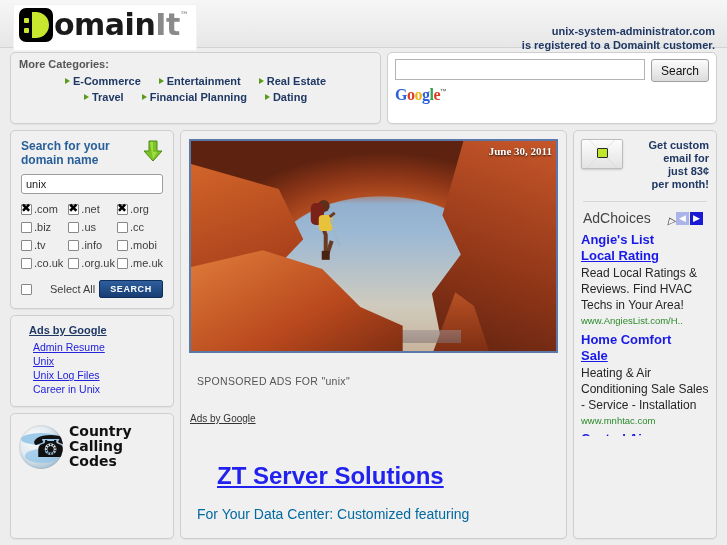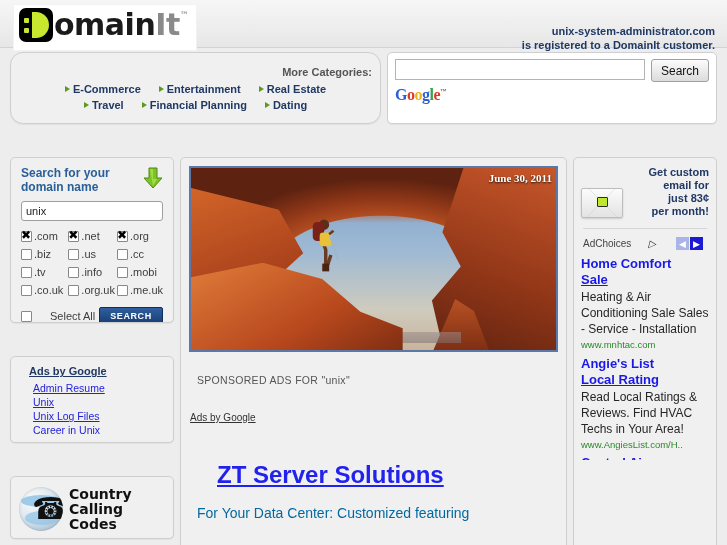--- a/index.html
+++ b/index.html
@@ -79,23 +79,22 @@
     height: 82px;
   }
   .panel {
     background: #f0f0f0;
     border: 1px solid #cfcfcf;
     border-radius: 5px;
     box-shadow: 0 1px 1px rgba(0,0,0,0.05);
   }
   #cat-panel {
     flex: 1 1 auto;
-    padding: 13px 8px;
-    text-align: right;
-    border-radius: 13px;
+    padding: 5px 8px;
+    text-align: left;
   }
   #cat-title {
     font-size: 11px; font-weight: bold; color: #555;
     margin-bottom: 5px;
   }
   .cat-row {
     display: flex; justify-content: center; gap: 18px;
     margin-bottom: 4px;
   }
   .cat-item {
@@ -153,21 +152,20 @@
   }
   #col-left   { flex: 0 0 164px; display: flex; flex-direction: column; gap: 6px; }
   #col-center { flex: 1 1 auto; }
   #col-right  { flex: 0 0 144px; }
   .col-panel {
     background: #f0f0f0;
     border: 1px solid #cfcfcf;
     border-radius: 5px;
     box-shadow: 0 1px 1px rgba(0,0,0,0.05);
     overflow: hidden;
-    margin-top: 27px;
   }
 
   
   #domain-panel { padding: 8px 10px 10px 10px; }
   #domain-head {
     display: flex; align-items: flex-start; justify-content: space-between;
   }
   #domain-title {
     font-size: 12px; font-weight: bold; color: #2a6099;
     line-height: 14px; width: 100px;
@@ -278,21 +276,21 @@
     font-size: 14px; font-weight: bold; color: #111;
     line-height: 15px;
     font-family: "DejaVu Sans", sans-serif;
   }
 
   
   #center-panel { height: 100%; padding: 8px; }
   #photo-frame {
     border: 2px solid #5a79a8;
     position: relative;
-    height: 186px;
+    height: 214px;
     overflow: hidden;
     background: #c96a33;
   }
   #photo {
     position: absolute; inset: 0;
     background:
       
       linear-gradient(#7c9dc4 0%, #9db9d4 45%, #cfcbbe 78%, #c9b49b 100%);
   }
   .rock {
@@ -364,21 +362,21 @@
     font-family: "Liberation Sans", sans-serif;
   }
   #zt-desc {
     font-size: 14px; color: #0369a1;
     margin: 14px 0 0 8px;
     line-height: 20px;
   }
 
   
   #right-panel { height: 100%; padding: 8px 7px; }
-  #email-ad { display: flex; align-items: flex-end; gap: 21px; }
+  #email-ad { display: flex; align-items: flex-start; gap: 21px; }
   .envelope {
     width: 42px; height: 30px; flex: none;
     background: linear-gradient(#fcfcfc, #e3e3e3);
     border: 1px solid #bdbdbd;
     border-radius: 2px;
     position: relative;
     box-shadow: 0 1px 2px rgba(0,0,0,0.15);
   }
   .envelope::after {
     content: "";
@@ -400,21 +398,21 @@
     line-height: 13px; text-align: right; flex: 1;
   }
   .divider {
     height: 1px; background: #d6d6d6;
     margin: 10px 2px 8px 2px;
   }
   #adchoices-row {
     display: flex; align-items: center; justify-content: space-between;
     padding: 0 6px 0 2px;
   }
-  #adchoices-label { font-size: 10px; color: #444; display: flex; align-items: flex-end; gap: 18px; }
+  #adchoices-label { font-size: 14px; color: #444; display: flex; align-items: flex-end; gap: 18px; }
   .ac-tri {
     width: 0; height: 0;
     border-left: 7px solid transparent;
     border-top: 4px solid transparent;
     border-bottom: 4px solid transparent;
     position: relative;
   }
   .ac-tri::after {
     content: "\25B7"; font-size: 10px; color: #333; position: absolute; left: -8px; top: -7px;
   }
@@ -668,34 +666,34 @@
             <i class="ac-tri"></i>
           </span>
         <span class="nav-arrows">
           <span class="nav-arrow prev">◀</span>
           <span class="nav-arrow next">▶</span>
         </span>
       </div>
 
       <div class="rad">
         <div class="rad-title">
+          <span>Angie's List</span><br>
+          <span class="u">Local Rating</span>
+        </div>
+        <div class="rad-body">Read Local Ratings &amp; Reviews. Find HVAC Techs in Your Area!</div>
+        <div class="rad-url">www.AngiesList.com/H..</div>
+      </div>
+
+      <div class="rad">
+        <div class="rad-title">
           <span>Home Comfort</span><br>
           <span class="u">Sale</span>
         </div>
         <div class="rad-body">Heating &amp; Air Conditioning Sale Sales - Service - Installation</div>
         <div class="rad-url">www.mnhtac.com</div>
       </div>
 
-      <div class="rad">
-        <div class="rad-title">
-          <span>Angie's List</span><br>
-          <span class="u">Local Rating</span>
-        </div>
-        <div class="rad-body">Read Local Ratings &amp; Reviews. Find HVAC Techs in Your Area!</div>
-        <div class="rad-url">www.AngiesList.com/H..</div>
-      </div>
-
       <div class="rad-partial">Central Air</div>
 
     </div>
   </div>
 
 </div>
 
 </body></html>

